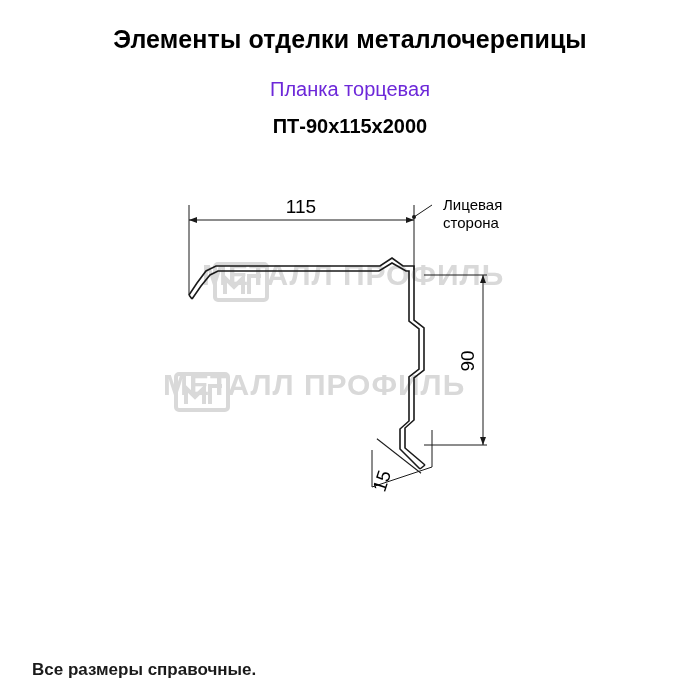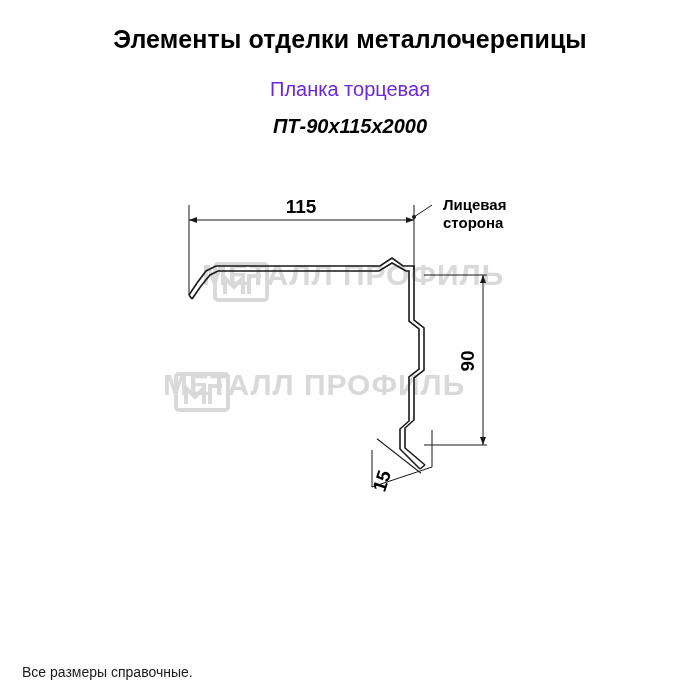--- a/index.html
+++ b/index.html
@@ -46,31 +46,29 @@
     font-size: 20px;
     font-weight: normal;
     color: #6d28d9;
   }
   .title-code {
     margin: 0;
     padding-top: 14px;
     font-size: 20px;
     font-weight: bold;
     color: #000000;
-    font-style: italic;
   }
 
   
   .drawing {
     position: absolute;
     top: 165px;
     left: 0;
     width: 700px;
     height: 380px;
-    font-weight: bold;
   }
   .drawing svg {
     display: block;
   }
 
   
   .watermark {
     position: absolute;
     pointer-events: none;
     user-select: none;
@@ -93,25 +91,26 @@
   }
   .wm-logo {
     position: absolute;
     pointer-events: none;
     user-select: none;
   }
 
   
   .footer {
     position: absolute;
-    left: 22px;
+    left: 32px;
     bottom: 16px;
-    font-size: 14px;
+    font-size: 17px;
     line-height: 1.65;
     color: #1a1a1a;
+    font-weight: bold;
   }
   .footer div {
     white-space: nowrap;
   }
 
   .dim-text {
     font-family: "Liberation Sans", sans-serif;
     fill: #000000;
   }
 </style>

